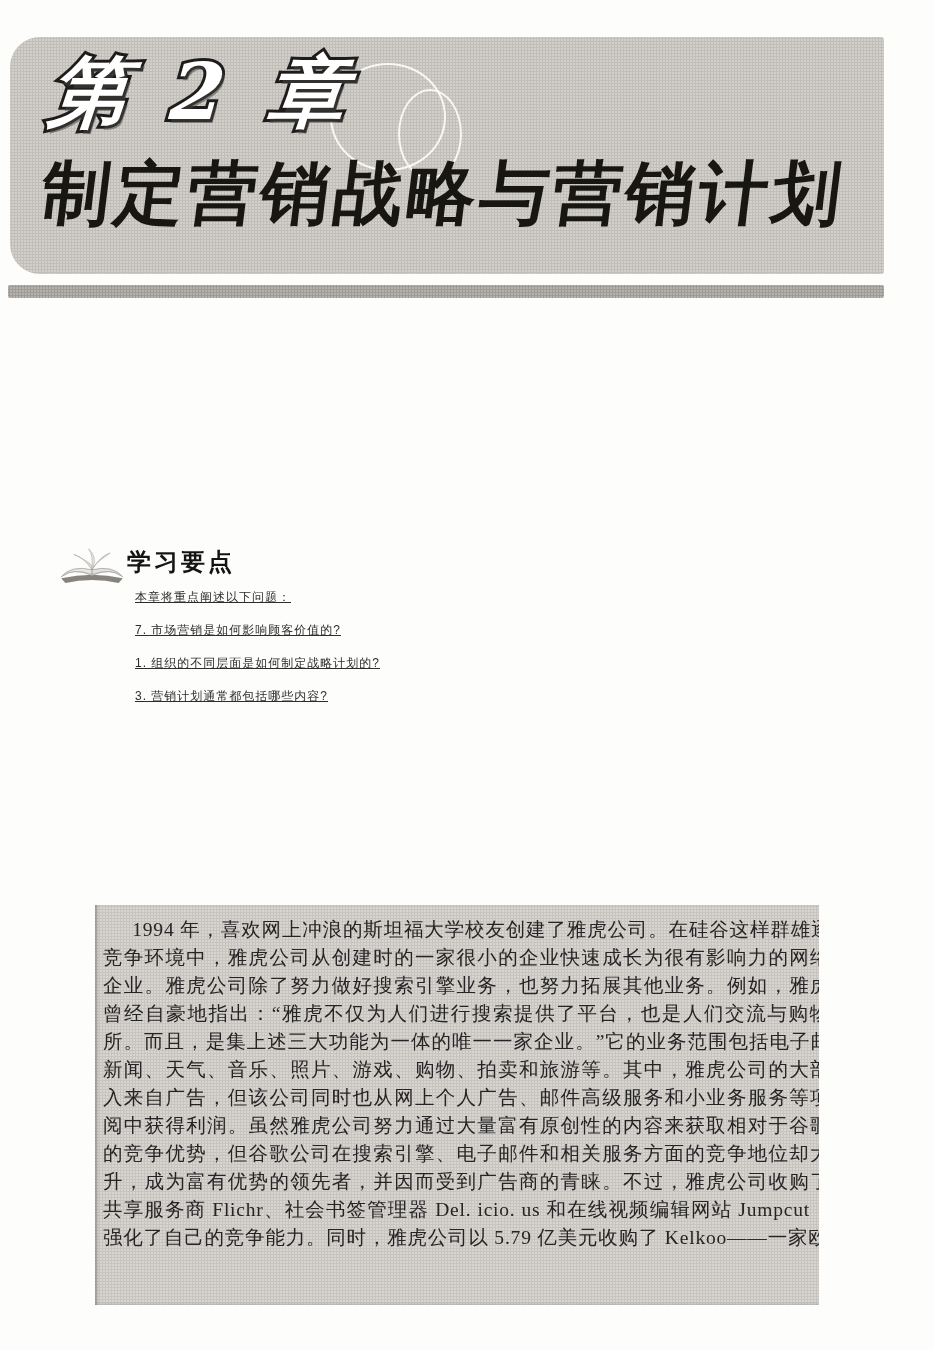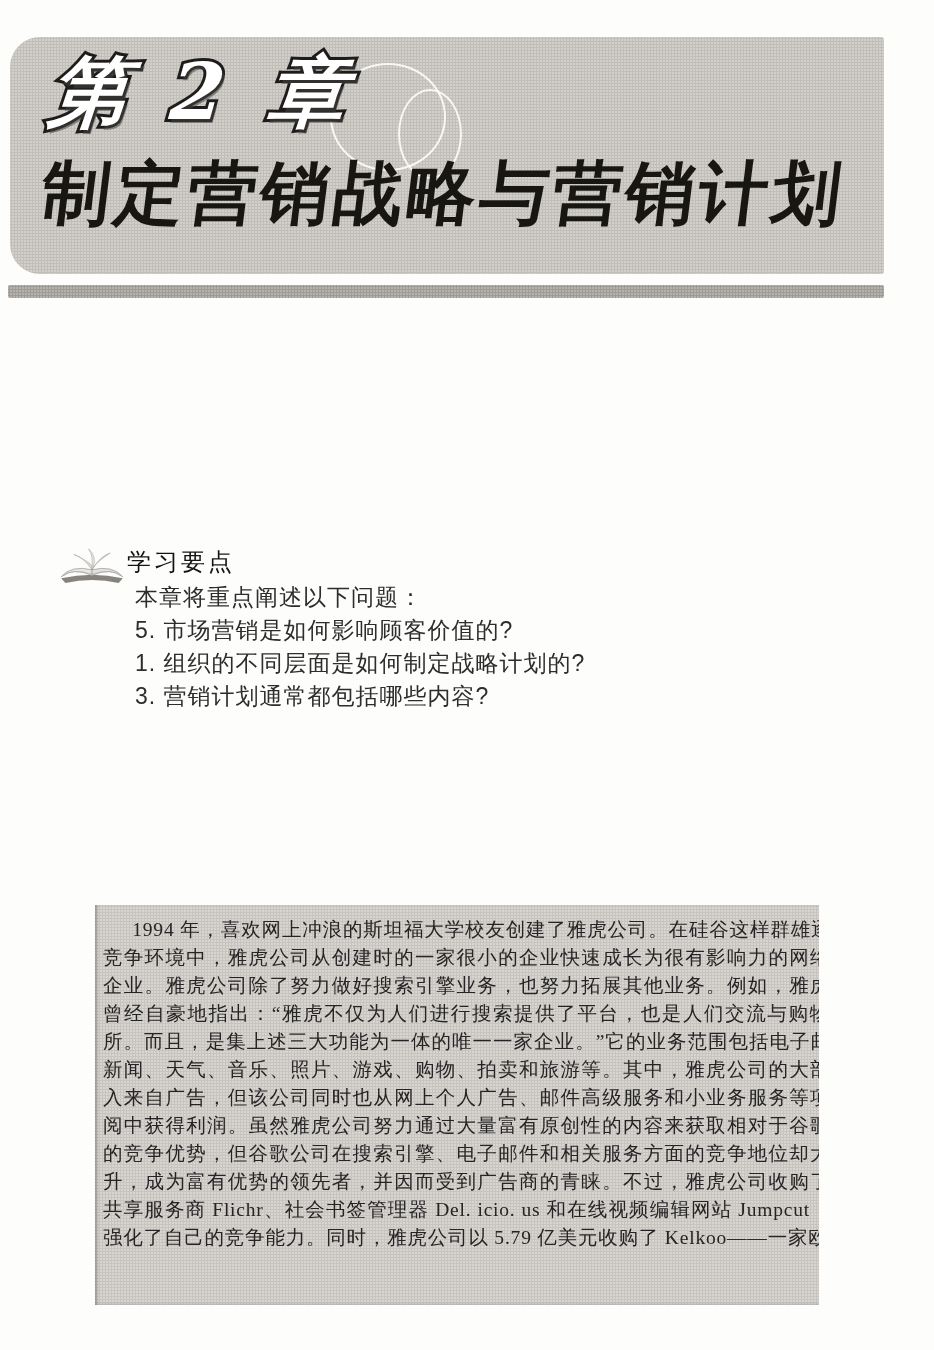--- a/index.html
+++ b/index.html
@@ -81,32 +81,33 @@
   
   .lp-icon {
     position: absolute;
     left: 57px; top: 545px;
     width: 70px; height: 44px;
   }
   .lp-heading {
     position: absolute;
     left: 127px; top: 546px;
     font-size: 24px;
-    font-weight: normal;
+    font-weight: bold;
     letter-spacing: 3px;
     color: #141414;
   }
   .lp-list {
     position: absolute;
     left: 135px; top: 581px;
     width: 580px;
-    font-size: 23px;
+    font-size: 12px;
     line-height: 33px;
     letter-spacing: 1px;
     color: #2d2d2d;
+    text-decoration: underline;
   }
   .lp-list .lp-line { white-space: nowrap; }
 
   
   .intro-paragraph {
     position: absolute;
     left: 64px; top: 729px;
     width: 818px;
     font-size: 21px;
     line-height: 37px;
@@ -168,21 +169,21 @@
       <path d="M50 40 Q24 32 10 42" fill="none" stroke="#aaa7a3" stroke-width="0.8"></path>
 
       <path d="M50 42 Q78 30 94 44 Q80 27 50 34 Z" fill="#e3e1de" stroke="#9b9894" stroke-width="1"></path>
       <path d="M50 40 Q76 32 90 42" fill="none" stroke="#aaa7a3" stroke-width="0.8"></path>
     </svg>
   </div>
   <div class="lp-heading">学习要点</div>
 
   <div class="lp-list">
     <div class="lp-line">本章将重点阐述以下问题：</div>
-    <div class="lp-line">5. 市场营销是如何影响顾客价值的?</div>
+    <div class="lp-line">7. 市场营销是如何影响顾客价值的?</div>
     <div class="lp-line">1. 组织的不同层面是如何制定战略计划的?</div>
     <div class="lp-line">3. 营销计划通常都包括哪些内容?</div>
   </div>
 
 
   <div class="case-box">
     <div class="case-text">1994 年，喜欢网上冲浪的斯坦福大学校友创建了雅虎公司。在硅谷这样群雄逐鹿的竞争环境中，雅虎公司从创建时的一家很小的企业快速成长为很有影响力的网络媒介企业。雅虎公司除了努力做好搜索引擎业务，也努力拓展其他业务。例如，雅虎公司曾经自豪地指出：“雅虎不仅为人们进行搜索提供了平台，也是人们交流与购物的场所。而且，是集上述三大功能为一体的唯一一家企业。”它的业务范围包括电子邮件、新闻、天气、音乐、照片、游戏、购物、拍卖和旅游等。其中，雅虎公司的大部分收入来自广告，但该公司同时也从网上个人广告、邮件高级服务和小业务服务等项目订阅中获得利润。虽然雅虎公司努力通过大量富有原创性的内容来获取相对于谷歌公司的竞争优势，但谷歌公司在搜索引擎、电子邮件和相关服务方面的竞争地位却大幅上升，成为富有优势的领先者，并因而受到广告商的青睐。不过，雅虎公司收购了照片共享服务商 Flichr、社会书签管理器 Del. icio. us 和在线视频编辑网站 Jumpcut，从而强化了自己的竞争能力。同时，雅虎公司以 5.79 亿美元收购了 Kelkoo——一家欧</div>
   </div>
 
 </div>

